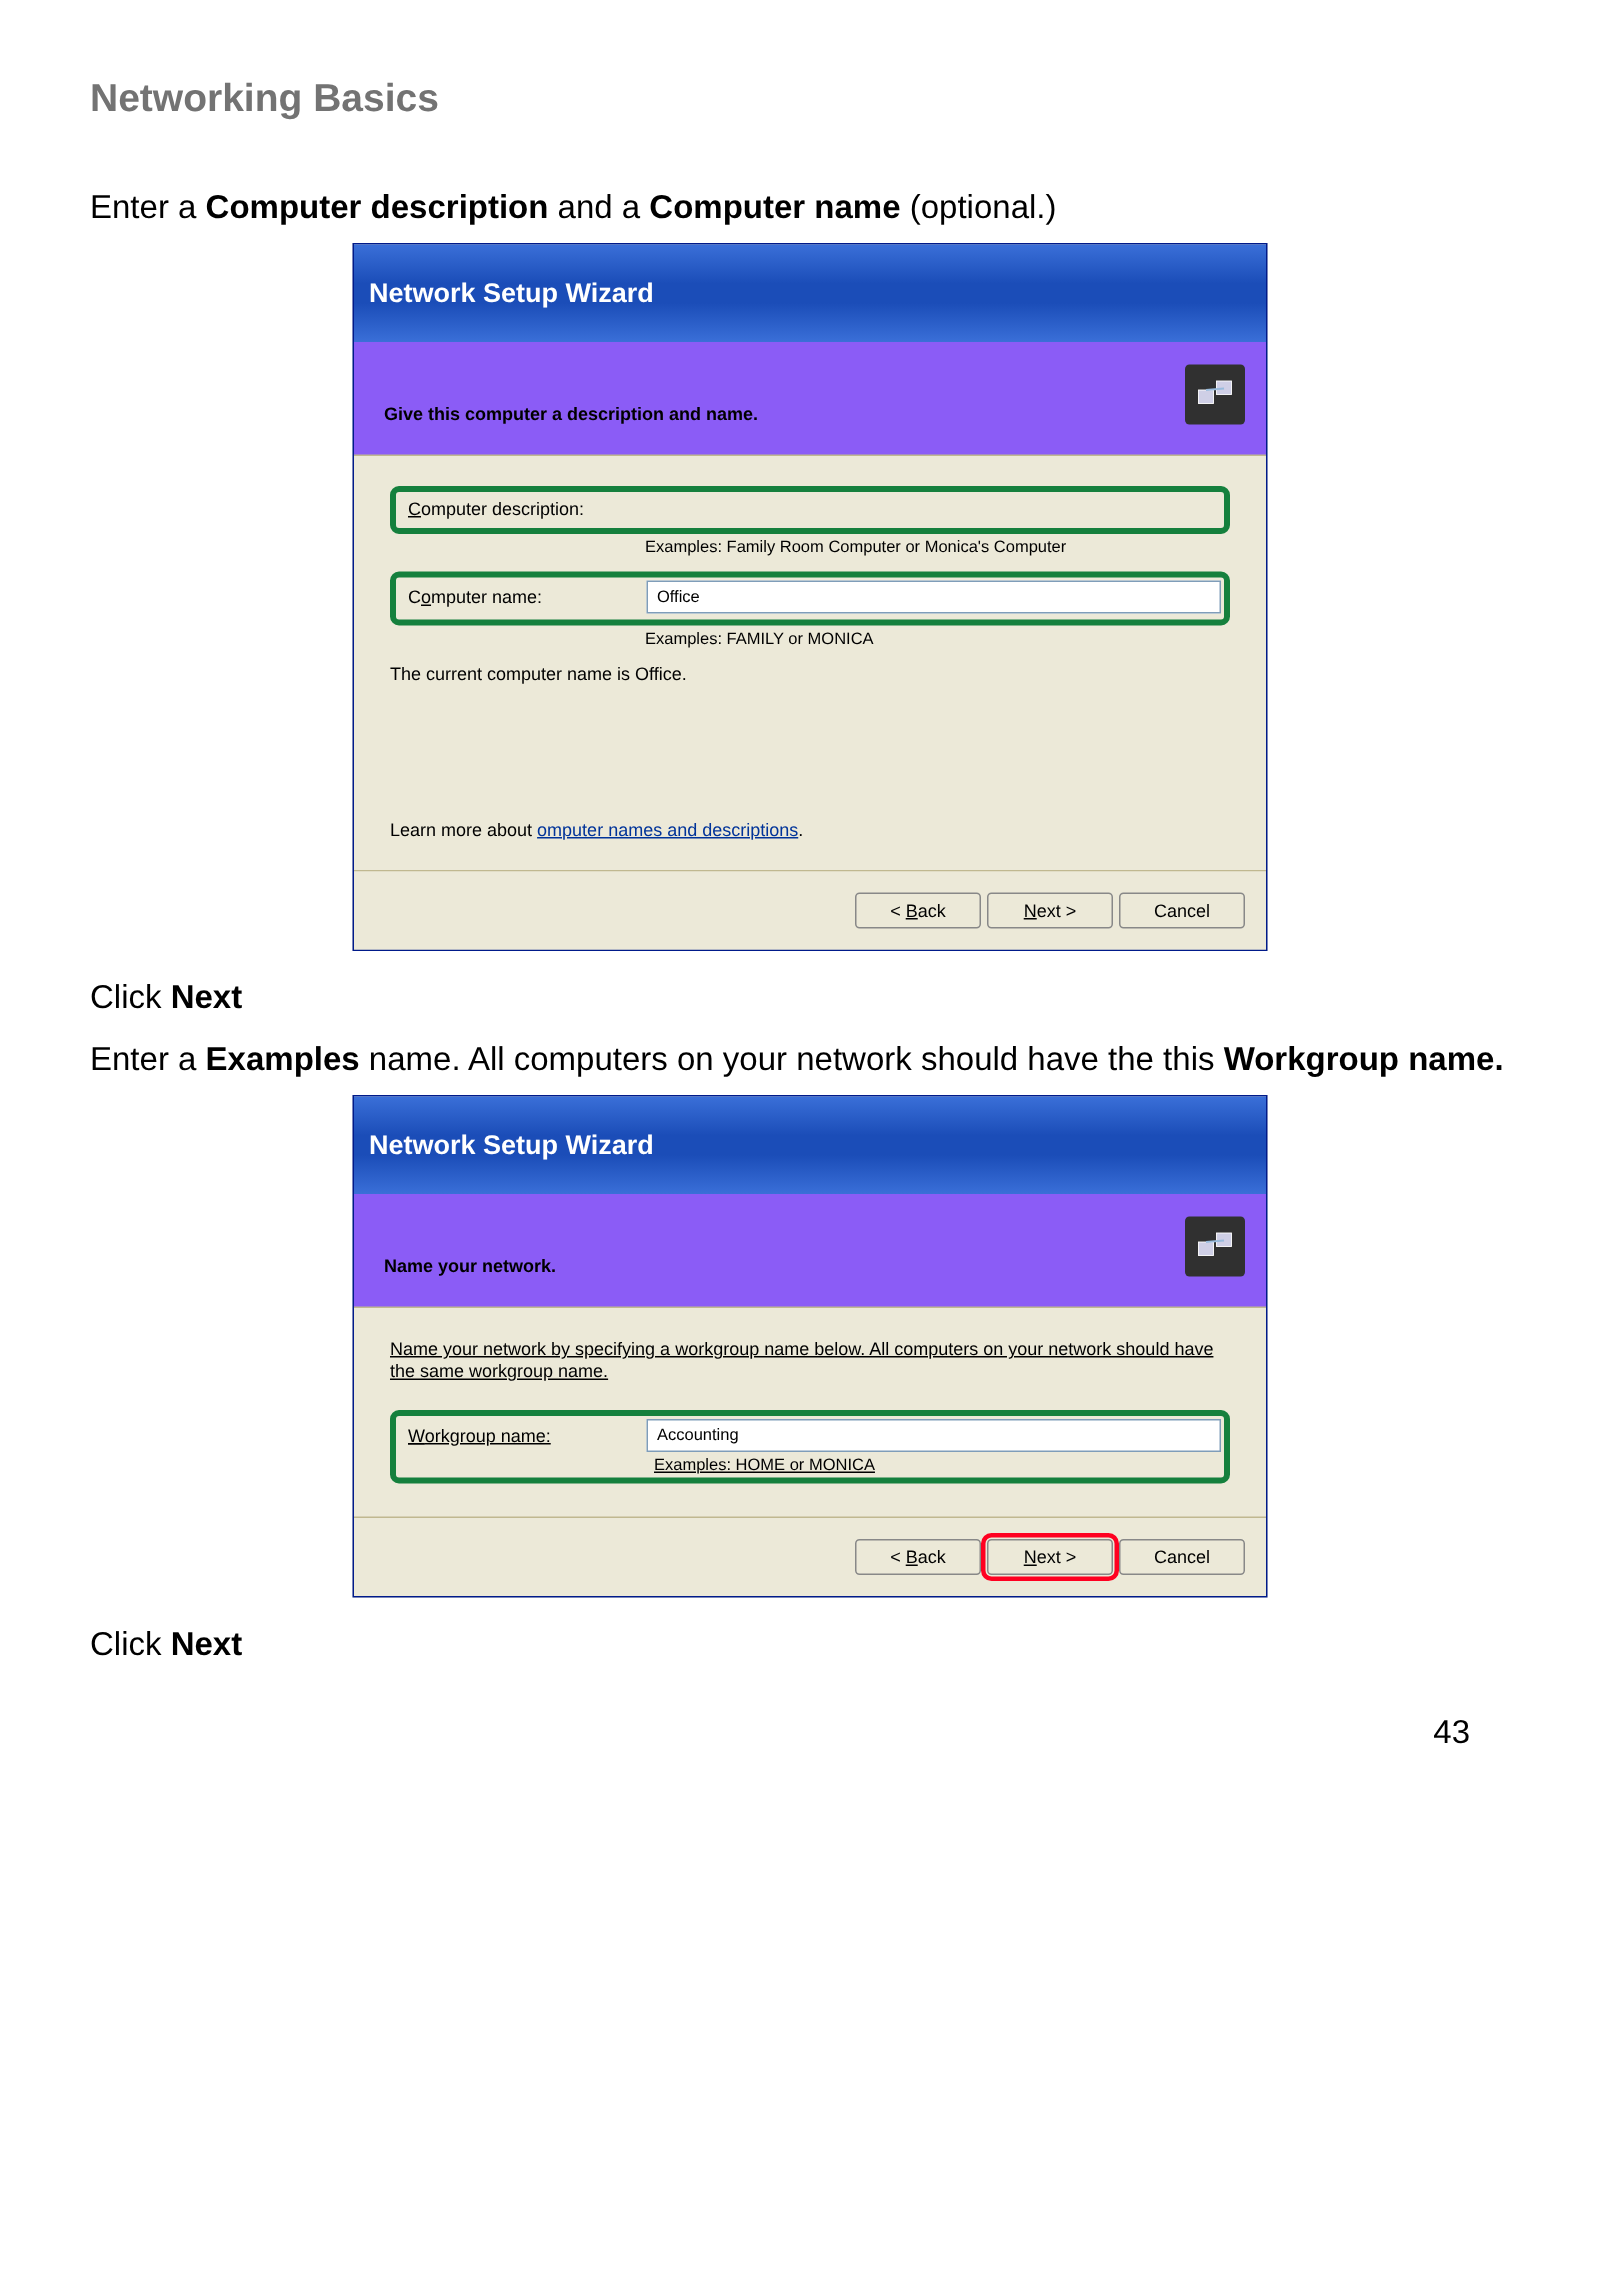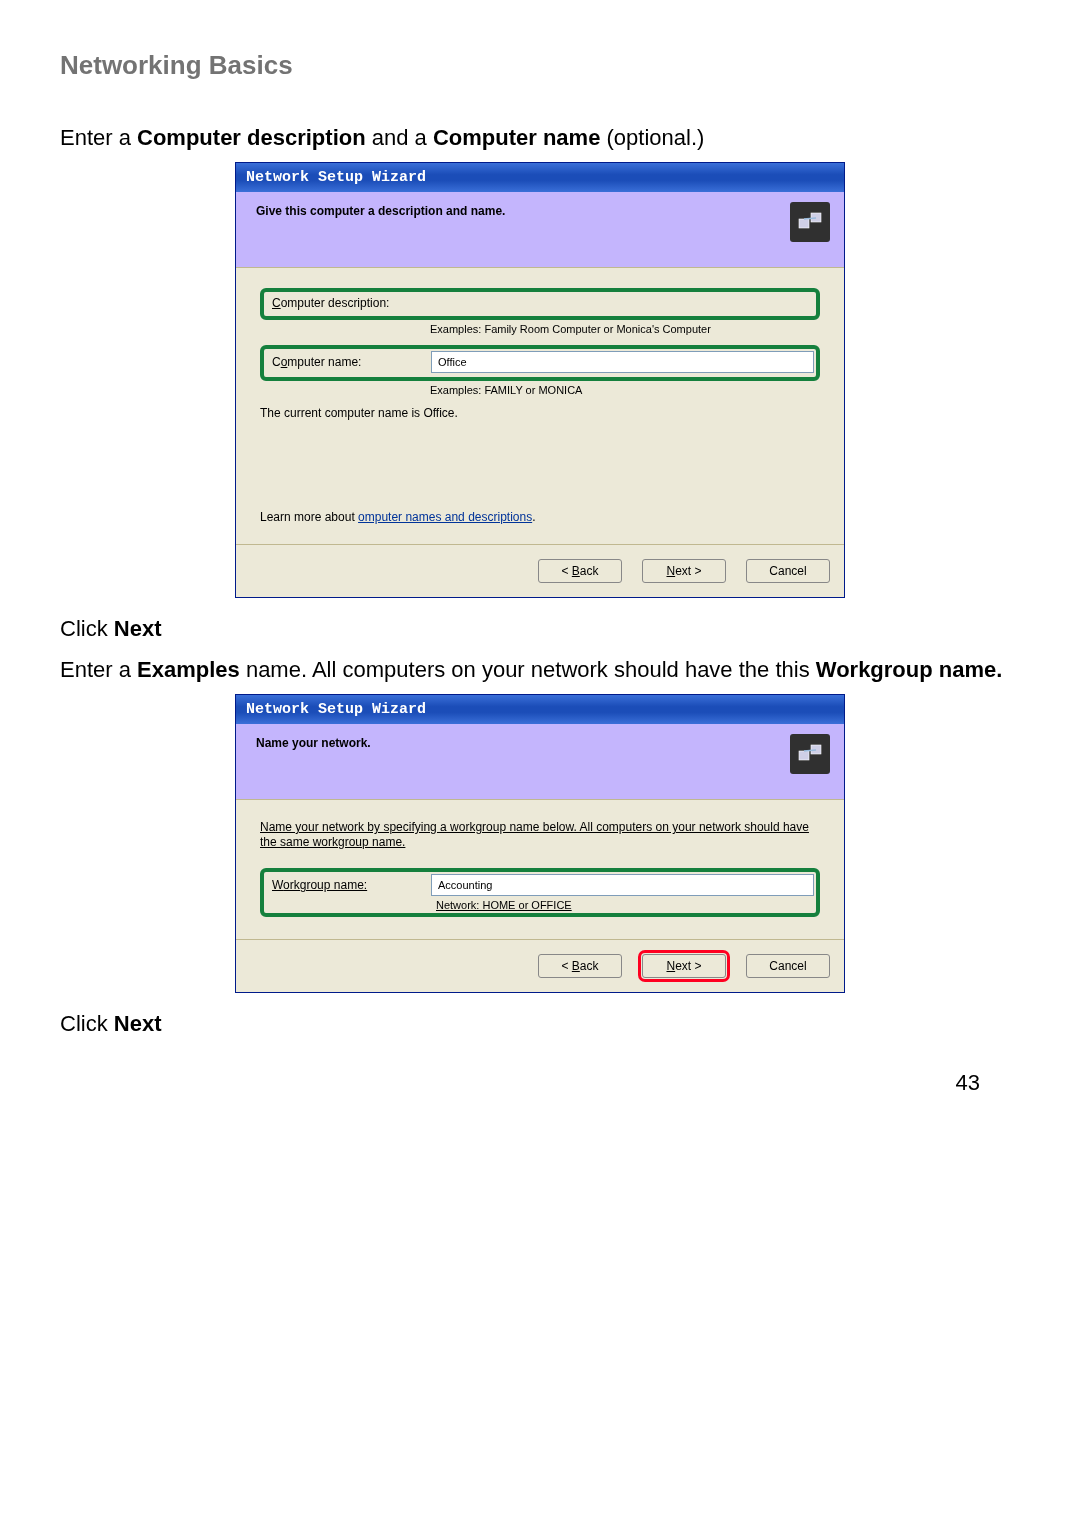--- a/index.html
+++ b/index.html
@@ -27,31 +27,31 @@
     width: 610px;
     border: 1px solid #001a8a;
     background: #ece9d8;
     margin: 0 auto 14px auto;
     font-family: Tahoma, Arial, sans-serif;
   }
   .titlebar {
     background: linear-gradient(#3a6fd8, #1b4db8 40%, #1b4db8 60%, #3a6fd8);
     color: #ffffff;
     font-weight: bold;
-    font-size: 15px;
-    padding: 6px 10px;
-    font-family: Liberation Mono, monospace;
+    font-size: 18px;
+    padding: 22px 10px;
+    font-family: Liberation Sans, sans-serif;
   }
   .header-panel {
-    background: #c4b5fd;
+    background: #8b5cf6;
     padding: 10px 14px 20px 20px;
     border-bottom: 1px solid #c0b890;
     display: flex;
     justify-content: space-between;
-    align-items: flex-start;
+    align-items: flex-end;
     min-height: 76px;
   }
   .header-text {
     font-size: 12px;
     font-weight: bold;
     padding-top: 2px;
   }
   .header-icon {
     width: 40px; height: 40px;
     background: #303030;
@@ -106,21 +106,21 @@
   .link-line {
     font-size: 12px;
     margin-top: 90px;
   }
   .link-line a { color: #003399; text-decoration: underline; }
   .footer-panel {
     background: #ece9d8;
     padding: 14px 14px;
     display: flex;
     justify-content: flex-end;
-    gap: 20px;
+    gap: 4px;
   }
   .btn {
     min-width: 84px;
     height: 24px;
     background: #ece9d8;
     border: 1px solid #888;
     border-radius: 3px;
     font-size: 12px;
     line-height: 20px;
     text-align: center;
@@ -224,21 +224,21 @@
   <div class="body-panel" style="text-decoration:underline;">
     <div class="body-subtext">Name your network by specifying a workgroup name below. All computers on your network should have the same workgroup name.</div>
 
     <div class="highlight-row">
       <div class="form-row">
         <div class="form-label-cell"><u>W</u>orkgroup name:</div>
         <div class="form-input-cell"><input class="form-input" value="Accounting" style=""></div>
       </div>
       <div class="hint-row" style="margin-bottom:0;">
         <div class="hint-spacer"></div>
-        <div class="hint-text">Network: HOME or OFFICE</div>
+        <div class="hint-text">Examples: HOME or MONICA</div>
       </div>
     </div>
   </div>
   <div class="footer-panel">
     <button class="btn">&lt; <u>B</u>ack</button>
     <button class="btn btn-highlight"><u>N</u>ext &gt;</button>
     <button class="btn">Cancel</button>
   </div>
 </div>
 

